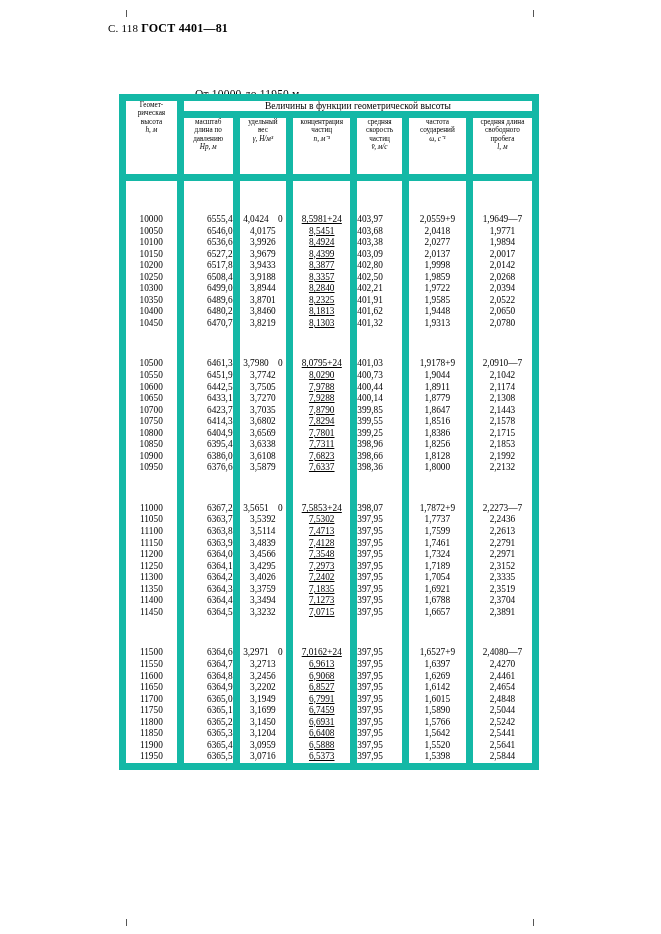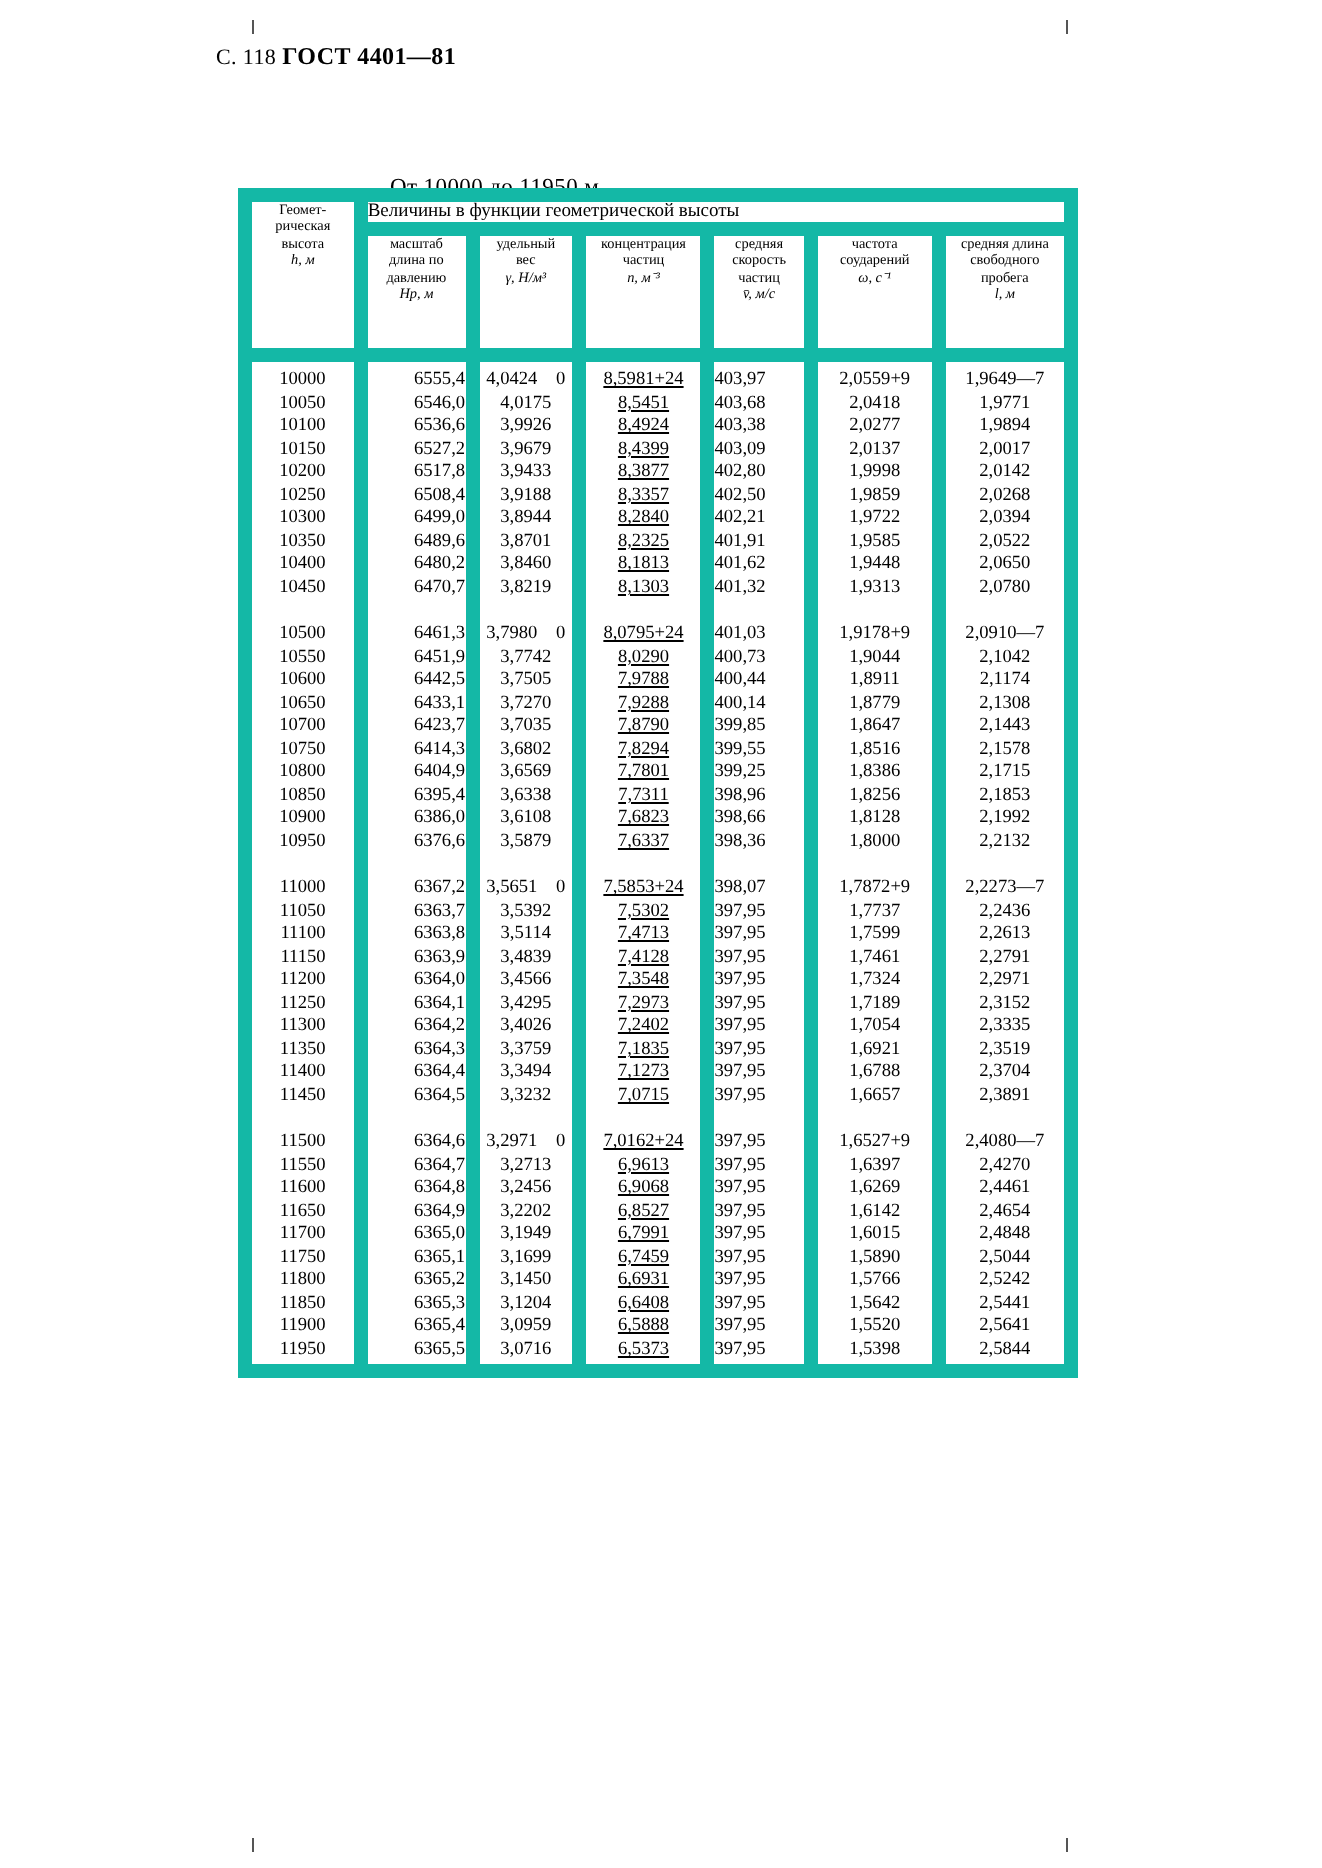--- a/index.html
+++ b/index.html
@@ -53,21 +53,21 @@
     border-collapse: collapse;
     width: 420px;
     table-layout: fixed;
   }
   table.main th, table.main td {
     border: 7px solid #14b8a6;
     padding: 0;
     vertical-align: top;
   }
   .hdr-span {
-    text-align: left;
+    text-align: center;
     font-size: 9.5px;
     padding: 3px 0 3px 0;
     font-weight: normal;
   }
   .hdr-cell {
     text-align: center;
     font-size: 7.2px;
     line-height: 1.18;
     padding: 3px 1px 2px 1px;
     font-weight: normal;
@@ -80,20 +80,21 @@
     padding: 0;
     height: 470px;
   }
   .colblock {
     font-size: 9.3px;
     line-height: 11.55px;
     font-family: "Liberation Serif", serif;
   }
   .colblock .grp {
     margin-bottom: 11.55px;
+    margin-top: 29px;
   }
   .colblock .grp:last-child {
     margin-bottom: 0;
   }
   .colblock .row {
     white-space: pre;
     height: 11.55px;
   }
   .c-height .row { text-align: right; padding-right: 14px; }
   .c-scale .row { text-align: right; }

